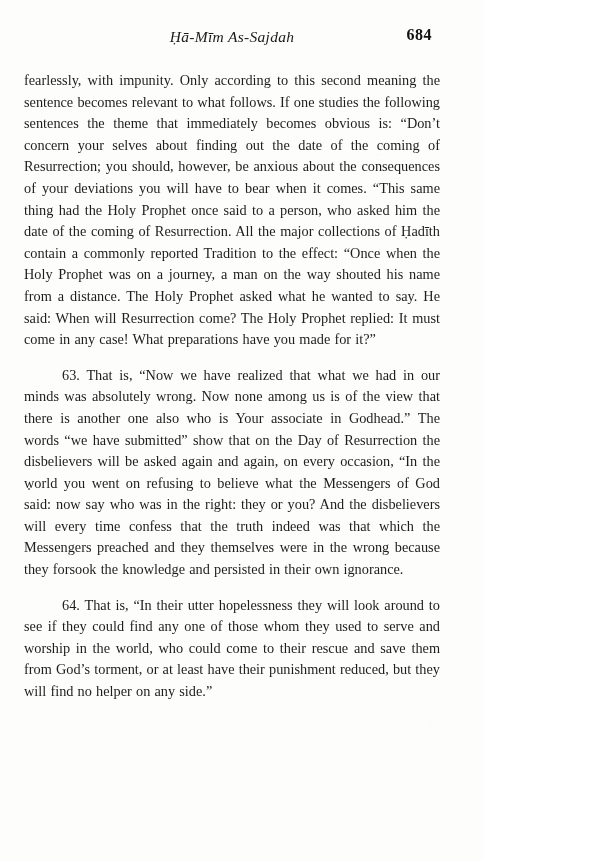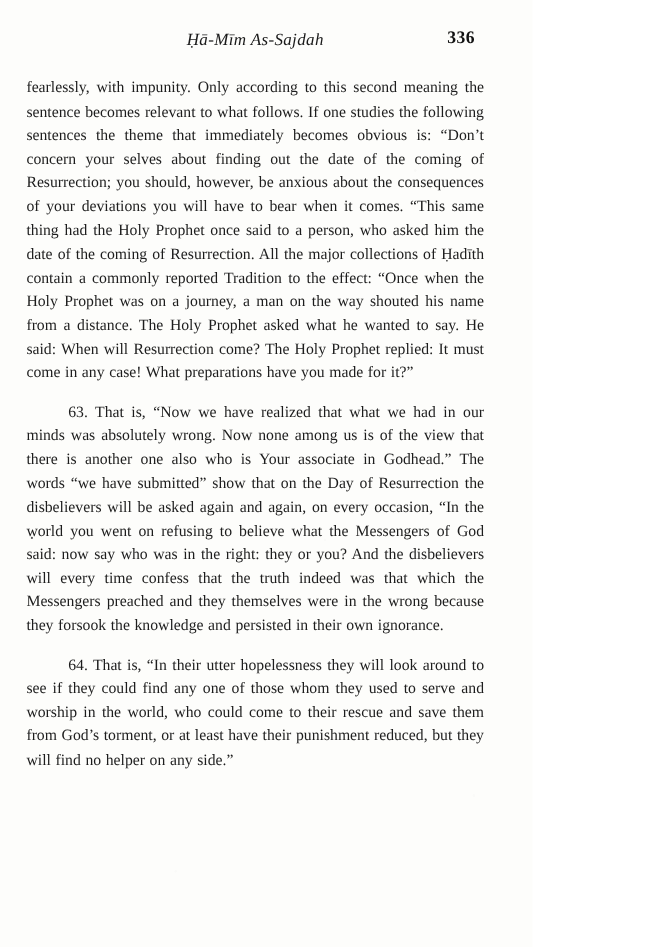--- a/index.html
+++ b/index.html
@@ -85,21 +85,21 @@
     border-radius: 50%;
   }
 </style>
 </head>
 <body>
 
 <div class="page">
 
   <div class="header">
     <div class="running-title">Ḥā-Mīm As-Sajdah</div>
-    <div class="page-number">336</div>
+    <div class="page-number">684</div>
   </div>
 
   <div class="body-text">
     <p class="para">fearlessly, with impunity. Only according to this second meaning the sentence becomes relevant to what follows. If one studies the following sentences the theme that immediately becomes obvious is: “Don’t concern your selves about finding out the date of the coming of Resurrection; you should, however, be anxious about the consequences of your deviations you will have to bear when it comes. “This same thing had the Holy Prophet once said to a person, who asked him the date of the coming of Resurrection. All the major collections of Ḥadīth contain a commonly reported Tradition to the effect: “Once when the Holy Prophet was on a journey, a man on the way shouted his name from a distance. The Holy Prophet asked what he wanted to say. He said: When will Resurrection come? The Holy Prophet replied: It must come in any case! What preparations have you made for it?”</p>
     <p class="para indent">63. That is, “Now we have realized that what we had in our minds was absolutely wrong. Now none among us is of the view that there is another one also who is Your associate in Godhead.” The words “we have submitted” show that on the Day of Resurrection the disbelievers will be asked again and again, on every occasion, “In the world you went on refusing to believe what the Messengers of God said: now say who was in the right: they or you? And the disbelievers will every time confess that the truth indeed was that which the Messengers preached and they themselves were in the wrong because they forsook the knowledge and persisted in their own ignorance.</p>
     <p class="para indent">64. That is, “In their utter hopelessness they will look around to see if they could find any one of those whom they used to serve and worship in the world, who could come to their rescue and save them from God’s torment, or at least have their punishment reduced, but they will find no helper on any side.”</p>
   </div>
 
   <div class="mark-dot"></div>
 

